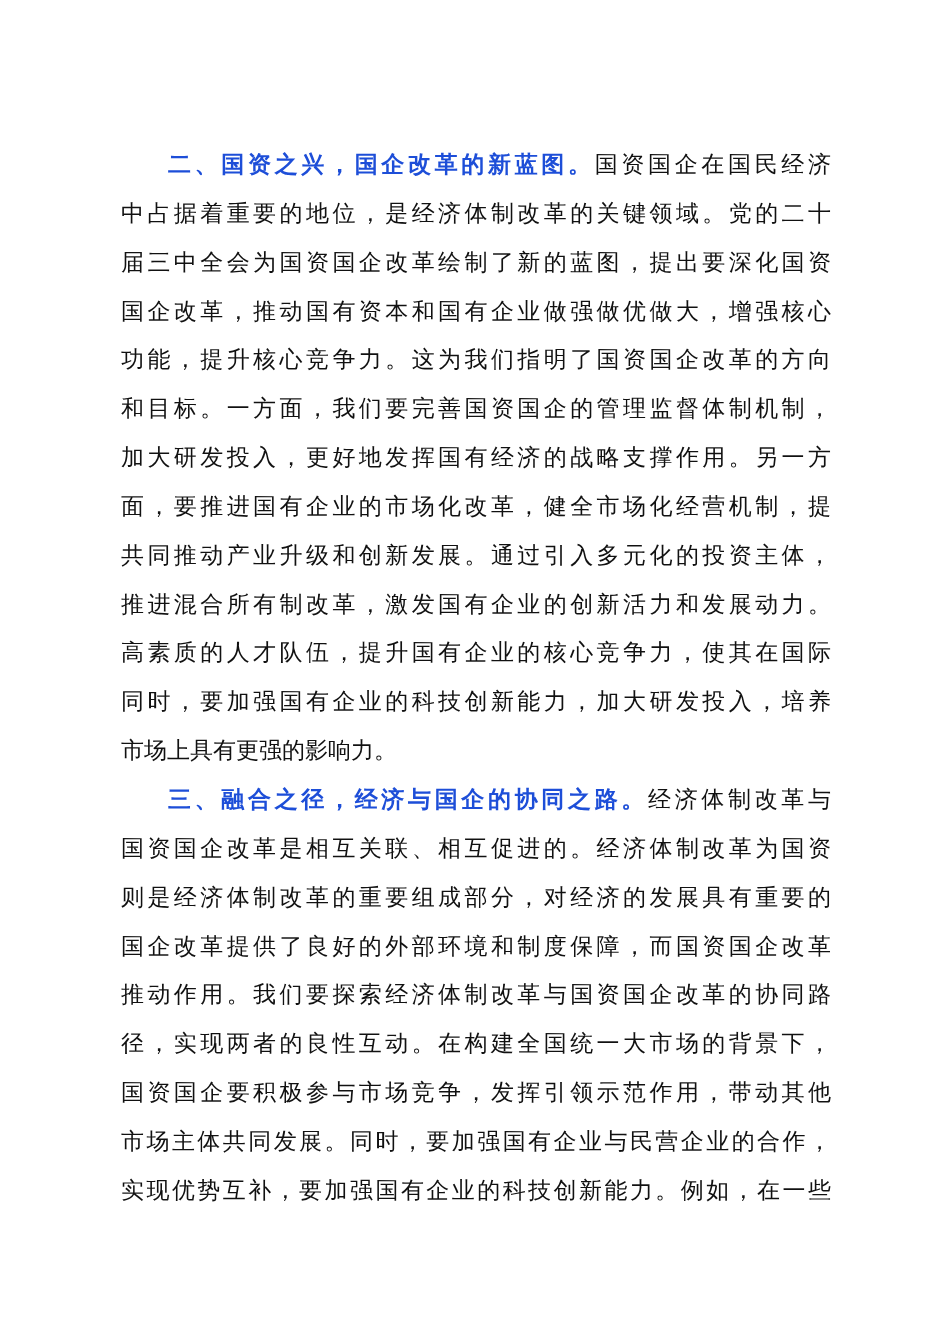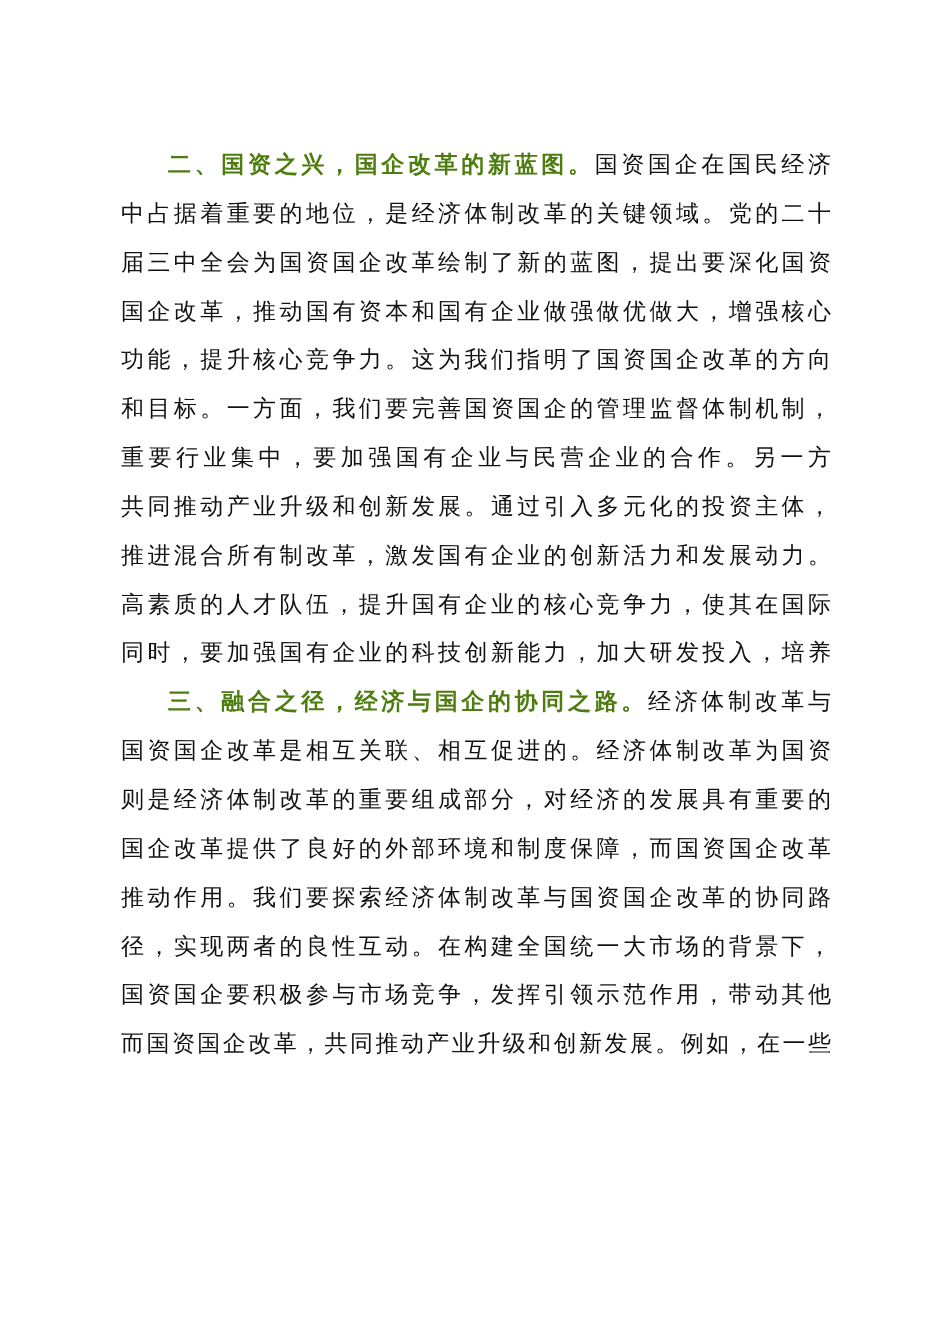--- a/index.html
+++ b/index.html
@@ -13,44 +13,47 @@
   .line {
     height: 48.85px; line-height: 48.85px;
     white-space: nowrap; overflow: visible;
     text-align: justify; text-align-last: justify;
     letter-spacing: 0;
   }
   .line.last { text-align-last: left; }
   .line.indent { padding-left: 47px; }
   .heading {
     font-family: Liberation Mono, monospace;
-    font-weight: bold; color: #4d7c0f;
+    font-weight: bold; color: #1d4ed8;
   }
 </style>
 </head>
 <body>
 
 <div class="page">
   <div class="body-text">
 
     <div class="line indent"><span class="heading">二、国资之兴，国企改革的新蓝图。</span><span>国资国企在国民经济</span></div>
     <div class="line">中占据着重要的地位，是经济体制改革的关键领域。党的二十</div>
     <div class="line">届三中全会为国资国企改革绘制了新的蓝图，提出要深化国资</div>
     <div class="line">国企改革，推动国有资本和国有企业做强做优做大，增强核心</div>
     <div class="line">功能，提升核心竞争力。这为我们指明了国资国企改革的方向</div>
     <div class="line">和目标。一方面，我们要完善国资国企的管理监督体制机制，</div>
-    <div class="line">重要行业集中，要加强国有企业与民营企业的合作。另一方</div>
+    <div class="line">加大研发投入，更好地发挥国有经济的战略支撑作用。另一方</div>
+    <div class="line">面，要推进国有企业的市场化改革，健全市场化经营机制，提</div>
     <div class="line">共同推动产业升级和创新发展。通过引入多元化的投资主体，</div>
     <div class="line">推进混合所有制改革，激发国有企业的创新活力和发展动力。</div>
     <div class="line">高素质的人才队伍，提升国有企业的核心竞争力，使其在国际</div>
     <div class="line">同时，要加强国有企业的科技创新能力，加大研发投入，培养</div>
+    <div class="line last">市场上具有更强的影响力。</div>
 
     <div class="line indent"><span class="heading">三、融合之径，经济与国企的协同之路。</span><span>经济体制改革与</span></div>
     <div class="line">国资国企改革是相互关联、相互促进的。经济体制改革为国资</div>
     <div class="line">则是经济体制改革的重要组成部分，对经济的发展具有重要的</div>
     <div class="line">国企改革提供了良好的外部环境和制度保障，而国资国企改革</div>
     <div class="line">推动作用。我们要探索经济体制改革与国资国企改革的协同路</div>
     <div class="line">径，实现两者的良性互动。在构建全国统一大市场的背景下，</div>
     <div class="line">国资国企要积极参与市场竞争，发挥引领示范作用，带动其他</div>
-    <div class="line">而国资国企改革，共同推动产业升级和创新发展。例如，在一些</div>
+    <div class="line">市场主体共同发展。同时，要加强国有企业与民营企业的合作，</div>
+    <div class="line">实现优势互补，要加强国有企业的科技创新能力。例如，在一些</div>
 
   </div>
 </div>
 
 </body></html>

